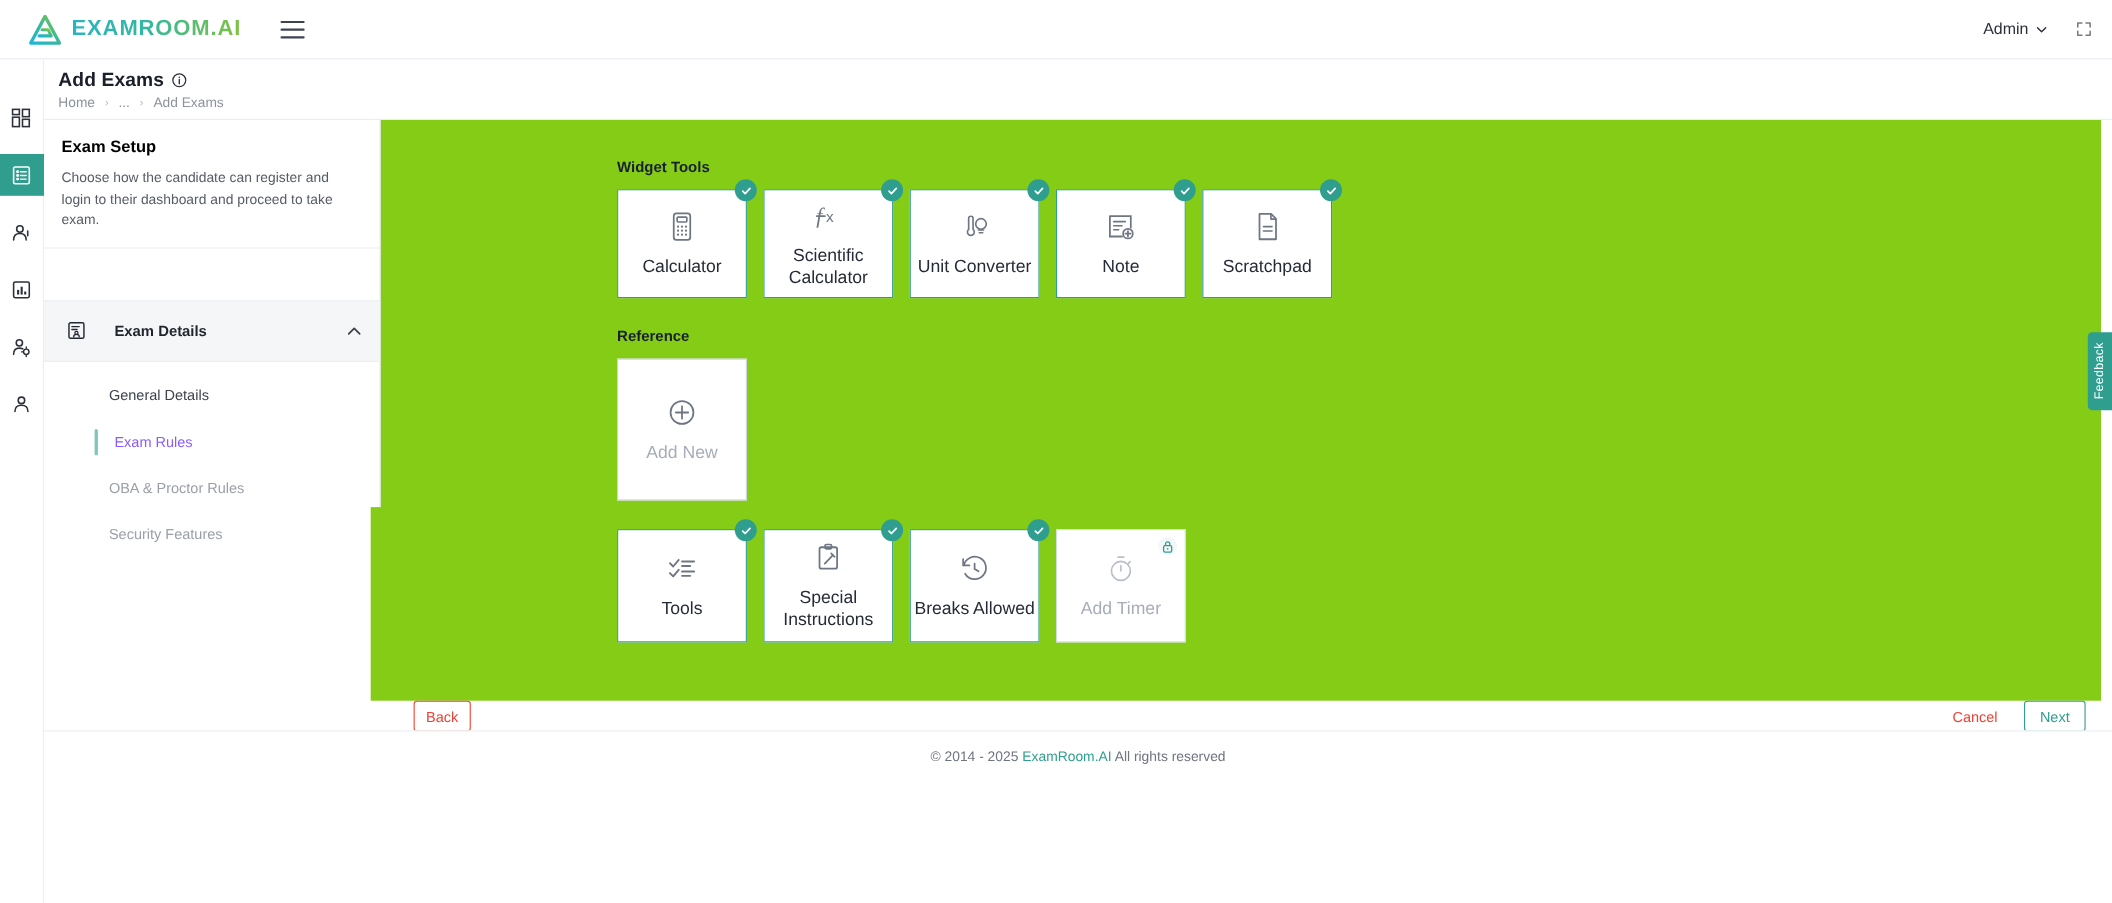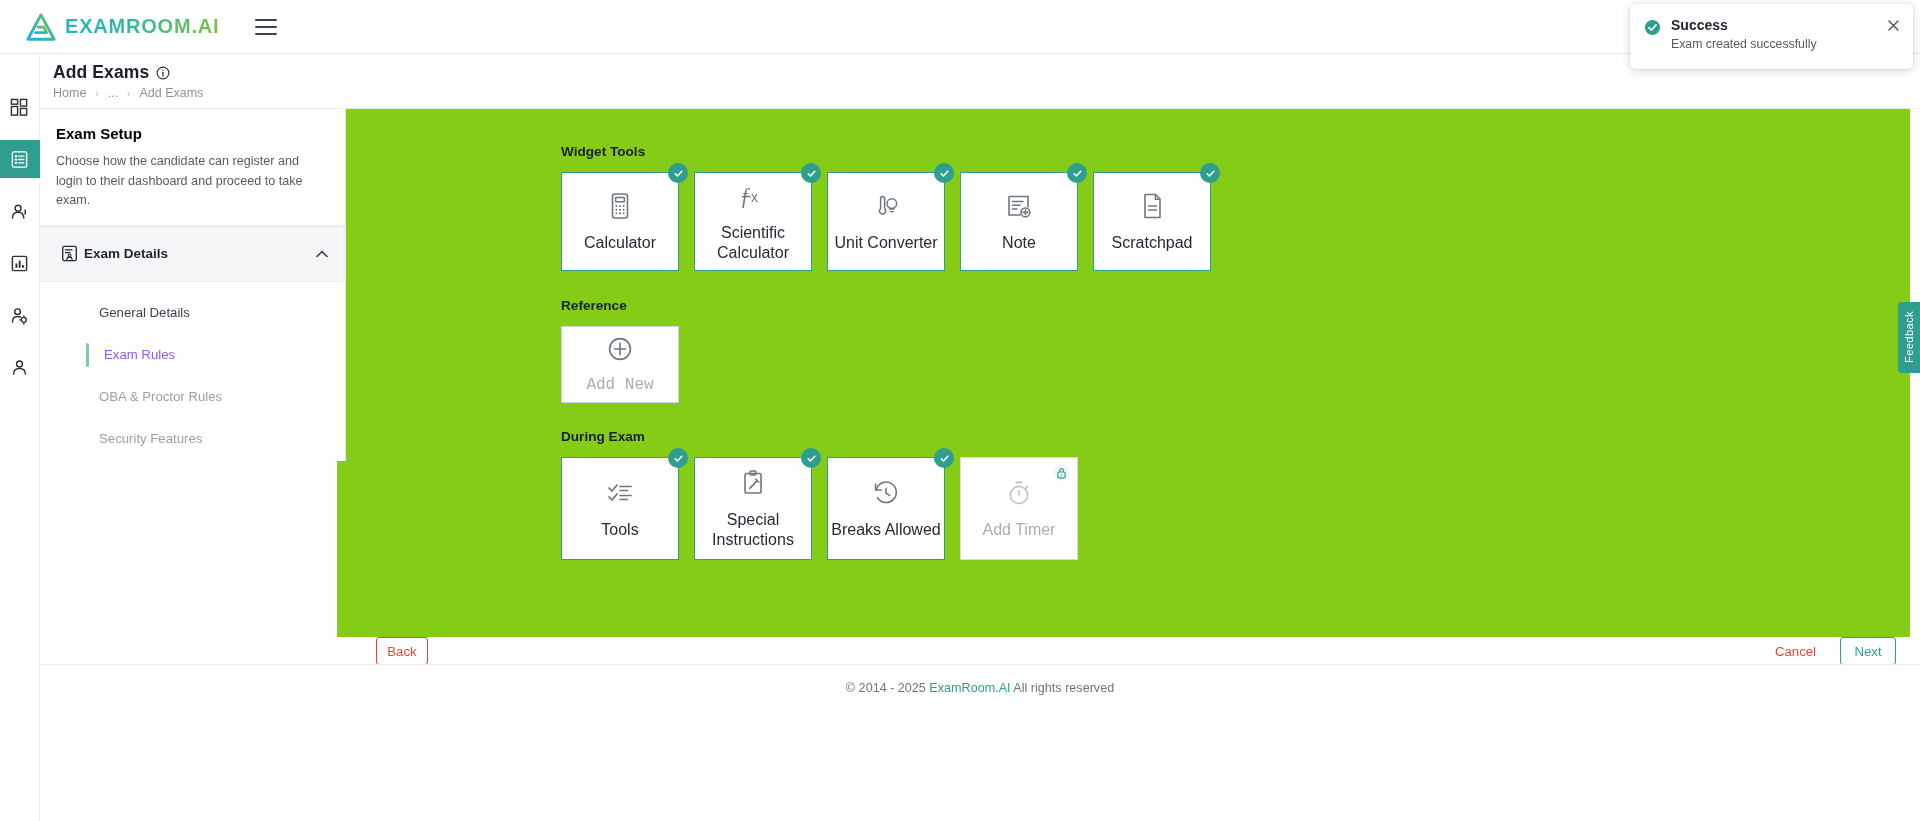--- a/index.html
+++ b/index.html
@@ -75,24 +75,25 @@
   
   .setup {
     position: absolute; top: 109px; left: 40px; width: 306px; height: 352px;
     background: #fff; border-right: 1px solid #e5e7ea;
     z-index: 2;
   }
   .setup-head { padding: 16px 20px 14px 16px; border-bottom: 1px solid #eceef1; }
   .setup-title { font-size: 15px; font-weight: bold; color: #000000; }
   .setup-desc { margin-top: 10px; font-size: 12.6px; line-height: 1.55; color: #555c66; }
   .accordion {
-    display: flex; align-items: center; gap: 6px;
+    display: flex; align-items: center; gap: 26px;
     height: 56px; padding: 0 17px 0 21px;
     background: #f5f6f8; border-top: 1px solid #eceef1; border-bottom: 1px solid #eceef1;
     cursor: pointer;
+    margin-top: 47px;
   }
   .accordion .acc-ico { width: 17px; height: 17px; display: block; }
   .accordion .acc-label { font-size: 13.5px; font-weight: bold; color: #1f242d; }
   .accordion .acc-chev { margin-left: auto; width: 12px; height: 8px; display: block; }
   .sub-list { padding-top: 10px; }
   .sub-item {
     height: 42px; display: flex; align-items: center;
     padding-left: 59px; font-size: 13.2px; color: #9aa0a8; cursor: pointer;
     position: relative;
   }
@@ -143,21 +144,21 @@
     position: absolute; top: 6px; right: 7px;
     width: 17px; height: 17px; border-radius: 50%;
     background: #f4f6f8; display: flex; align-items: center; justify-content: center;
   }
   .card.locked .lock-badge svg { width: 11px; height: 12px; display: block; }
 
   
   .sec-widget { margin-top: 35px; }
   .sec-ref { margin-top: 27px; }
   .sec-during { margin-top: 26px; }
-  .card.ref { height: 77px; font-family: Liberation Mono, monospace; }
+  .card.ref { height: 129px; }
   .card.during { height: 103px; }
 
   
   .btn-bar { position: absolute; left: 0; top: 637px; width: 1920px; height: 48px; }
   .btn {
     font-family: "Liberation Sans", sans-serif; font-size: 13.2px;
     border-radius: 3px; cursor: pointer;
   }
   .btn-back {
     position: absolute; left: 376px; top: 0;
@@ -447,21 +448,20 @@
           <svg class="card-ico" viewBox="0 0 30 30">
             <circle cx="15" cy="15" r="10.4" fill="none" stroke="#6e7684" stroke-width="1.6"></circle>
             <path d="M15 9.4 V20.6 M9.4 15 H20.6" stroke="#6e7684" stroke-width="1.6" stroke-linecap="round"></path>
           </svg>
           <div class="card-label">Add New</div>
         </div>
       </div>
     </div>
 
     <div class="section sec-during">
-      <div class="section-title">During Exam</div>
       <div class="card-row">
 
         <div class="card during">
           <div class="badge">
             <svg viewBox="0 0 12 12">
               <path d="M2.4 6.3 L4.8 8.7 L9.6 3.6" fill="none" stroke="#fff" stroke-width="1.7" stroke-linecap="round" stroke-linejoin="round"></path>
             </svg>
           </div>
           <svg class="card-ico" viewBox="0 0 30 30">
             <path d="M4 10 L7 13 L12 7" fill="none" stroke="#6e7684" stroke-width="1.7" stroke-linecap="round" stroke-linejoin="round"></path>
@@ -530,27 +530,14 @@
   <div class="footer">
     <div>
       <span>© 2014 - 2025 </span><span class="brandlink">ExamRoom.AI</span><span> All rights reserved</span>
     </div>
   </div>
 
   <div class="feedback">
     <span>Feedback</span>
   </div>
 
-  <div class="toast">
-    <svg class="toast-ico" viewBox="0 0 18 18">
-      <circle cx="9" cy="9" r="8" fill="#2f9e8f"></circle>
-      <path d="M5.2 9.2 L7.8 11.8 L12.8 6.2" fill="none" stroke="#fff" stroke-width="1.7" stroke-linecap="round" stroke-linejoin="round"></path>
-    </svg>
-    <div class="toast-body">
-      <div class="toast-title">Success</div>
-      <div class="toast-msg">Exam created successfully</div>
-    </div>
-    <svg class="toast-close" viewBox="0 0 16 16">
-      <path d="M3.2 3.2 L12.8 12.8 M12.8 3.2 L3.2 12.8" stroke="#4b515b" stroke-width="1.5" stroke-linecap="round"></path>
-    </svg>
-  </div>
 
 </div>
 
 </body></html>

